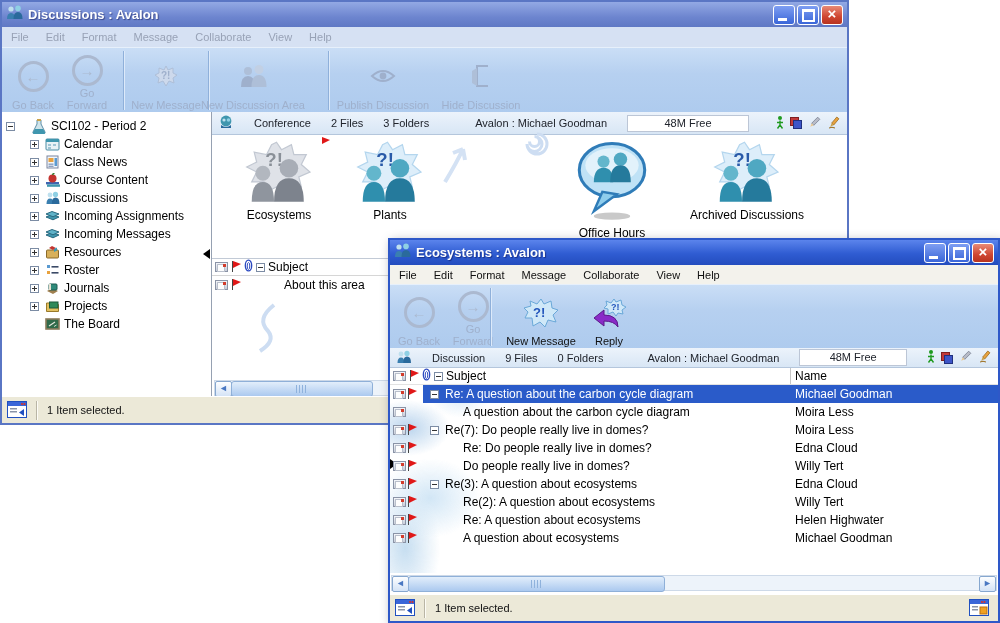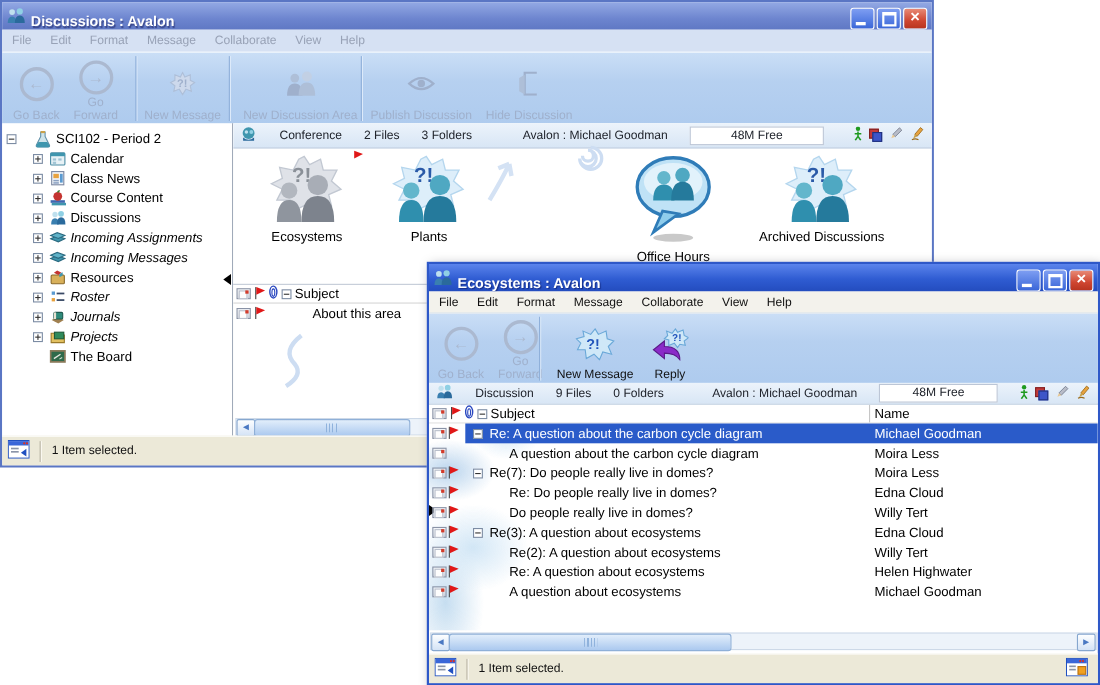--- a/index.html
+++ b/index.html
@@ -4,21 +4,21 @@
 <style>
   html,body{margin:0;padding:0}
   body{width:1000px;height:623px;position:relative;background:#fff;overflow:hidden;
        font-family:"Liberation Sans",sans-serif;-webkit-font-smoothing:antialiased}
 
   
   .win{position:absolute;background:#fff;box-sizing:border-box;border:2px solid #2e58c8}
   .win.back{left:0;top:0;width:849px;height:425px;border-color:#5a76c4}
   .win.front{left:388px;top:238px;width:612px;height:385px;box-shadow:3px 3px 10px rgba(0,0,30,.35)}
 
-  .titlebar{position:absolute;left:0;right:0;top:0;height:25px;display:flex;align-items:flex-end;
+  .titlebar{position:absolute;left:0;right:0;top:0;height:25px;display:flex;align-items:center;
             gap:5px;padding:0 4px;overflow:hidden}
   .back .titlebar{background:linear-gradient(180deg,#93a9e4 0%,#7289d2 55%,#6density 100%,#62c 100%);
                   background:linear-gradient(180deg,#93a9e4,#6d85cf 60%,#5f78c4)}
   .front .titlebar{background:linear-gradient(180deg,#5b84ec,#2f5cd2 55%,#234cbe)}
   .title{color:#fff;font-weight:bold;font-size:13px;text-shadow:1px 1px 1px rgba(0,0,60,.45);white-space:nowrap}
   .winbtns{margin-left:auto;display:flex;gap:2px}
   .winbtn{width:20px;height:18px;border:1px solid #fff;border-radius:3px;position:relative;cursor:default}
   .winbtn.min,.winbtn.max{background:linear-gradient(180deg,#7e9ef2,#3a66d8)}
   .winbtn.close{background:linear-gradient(180deg,#e88a76,#cf4631 60%,#b83420)}
   .winbtn.min::after{content:"";position:absolute;left:4px;bottom:3px;width:9px;height:3px;background:#fff}
@@ -53,21 +53,21 @@
            line-height:15px;font-size:11px}
   .rightIcons{margin-left:auto;display:flex;align-items:center;gap:6px}
   .sq-pair{position:relative;width:12px;height:12px}
   .sq-pair .sqr{position:absolute;left:0;top:0;width:7px;height:7px;background:#c23a3a;border:1px solid #802020}
   .sq-pair .sqb{position:absolute;right:0;bottom:0;width:7px;height:7px;background:#3d55c8;border:1px solid #20307e}
 
   
   .tree{position:absolute;left:0;top:110px;width:210px;bottom:26px;background:#fff;
         border-right:1px solid #96a1b2;padding-top:5px;box-sizing:border-box;overflow:hidden}
   .titem{display:flex;align-items:center;height:18px;font-size:12px;color:#000;cursor:default}
-  .titem.ital .tlabel{font-style:italic}
+  .titem.ital .tlabel{}
   .xbox{width:9px;height:9px;box-sizing:border-box;border:1px solid #7c8ca4;background:#fff;
         position:relative;flex:none}
   .xbox::before{content:"";position:absolute;left:1px;right:1px;top:3px;height:1px;background:#333}
   .xbox.plus::after{content:"";position:absolute;top:1px;bottom:1px;left:3px;width:1px;background:#333}
   .tspace{width:9px;flex:none}
   .tree .ticon{width:16px;height:15px;flex:none;margin:0 4px 0 5px;display:flex;align-items:center;justify-content:center}
   .ml-root{margin-left:4px}
   .ml-child{margin-left:28px}
   .tlabel{white-space:nowrap}
 
@@ -190,21 +190,21 @@
     <div class="tb" style="left:126px;width:76px">
       <span class="ticn">
         <svg width="24" height="22" viewBox="0 0 24 22">
             <polygon points="12,1 14,5 19,3 19,8 23,10 19,13 20,18 15,16 12,21 9,16 4,18 5,13 1,10 5,8 5,3 10,5" fill="#cdd9ec" stroke="#aebfd8"></polygon>
             <text x="7" y="14" font-size="10" font-weight="bold" fill="#9fb0cc" font-family="Liberation Sans,sans-serif">?!</text>
           </svg>
       </span>
       <span class="gray-lbl">New Message</span>
     </div>
     <div class="tsep" style="left:206px"></div>
-    <div class="tb" style="left:216px;width:110px">
+    <div class="tb" style="left:196px;width:110px">
       <span class="ticn">
         <svg width="30" height="24" viewBox="0 0 30 24">
             <circle cx="10" cy="7" r="4" fill="#aebfd8"></circle>
             <path d="M3 23 Q3 12 10 12 Q17 12 17 23 Z" fill="#9fb0cc"></path>
             <circle cx="21" cy="5.5" r="4.5" fill="#c2d0e4"></circle>
             <path d="M13.5 23 Q13.5 11 21 11 Q28.5 11 28.5 23 Z" fill="#aebfd8"></path>
           </svg>
       </span>
       <span class="gray-lbl">New Discussion Area</span>
     </div>

